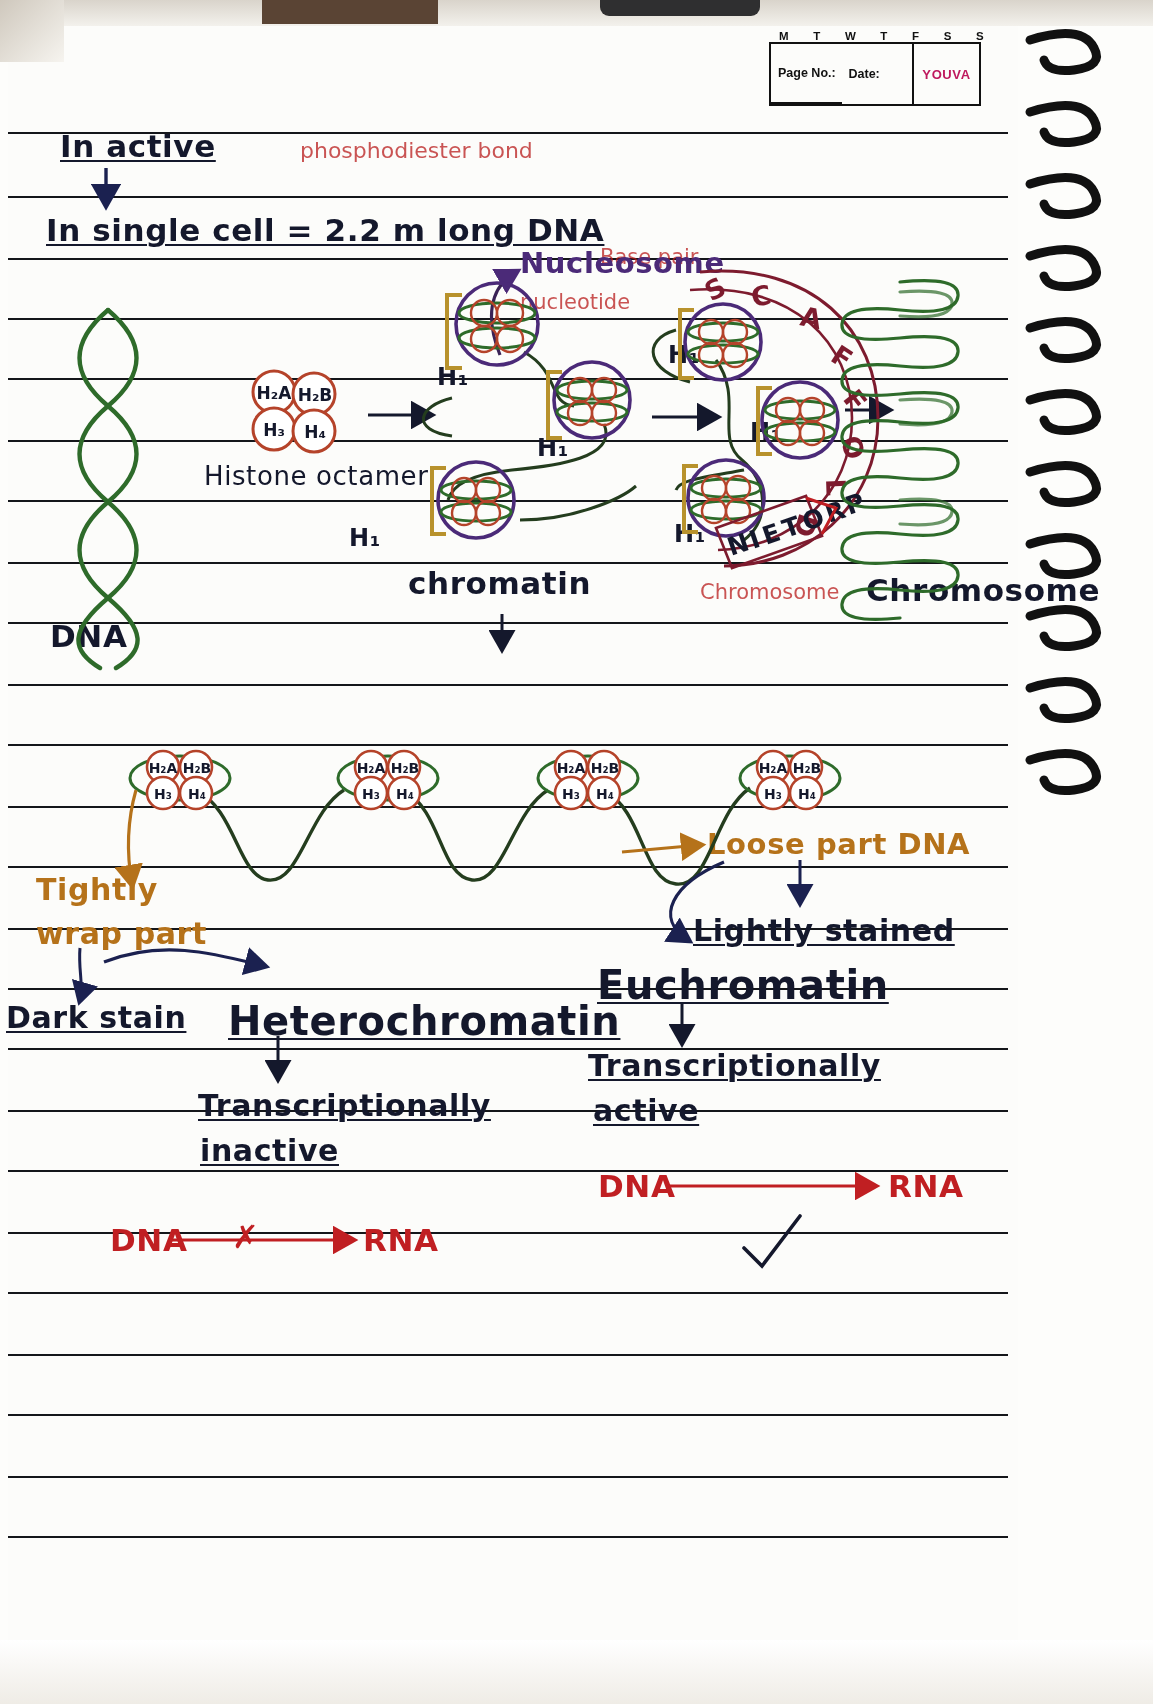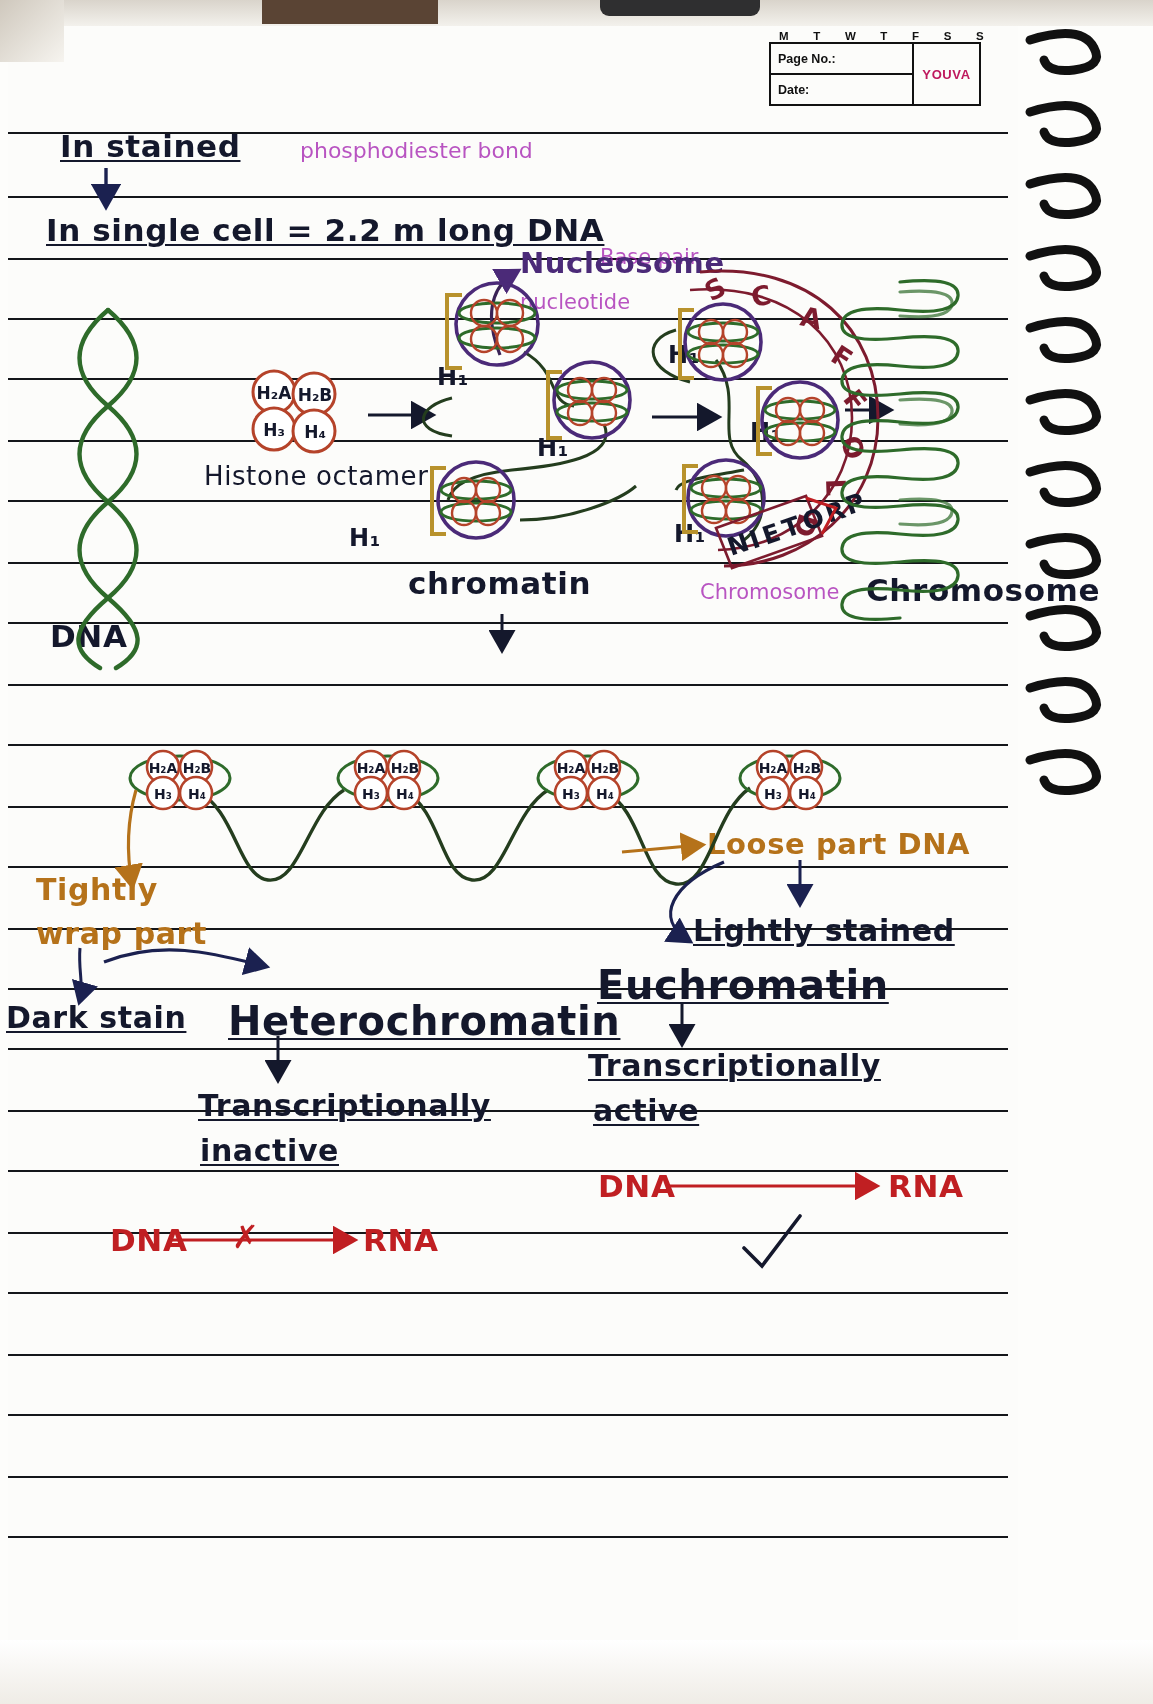--- a/index.html
+++ b/index.html
@@ -26,21 +26,21 @@
   
   #botshadow{position:absolute;left:0;top:1640px;width:1153px;height:64px;
              background:linear-gradient(#ffffff,#efece6);}
   #stampdays{position:absolute;left:779px;top:30px;width:205px;
              display:flex;justify-content:space-between;
              font:700 11.5px/13px "Liberation Sans",sans-serif;
              color:#111;letter-spacing:.3px;}
   #stampbox{position:absolute;left:769px;top:42px;width:212px;height:64px;
             border:2.5px solid #111;box-sizing:border-box;display:flex;}
   #stampleft{flex:0 0 141px;border-right:2.5px solid #111;
-             display:flex;flex-direction:column;}
+             display:flex;flex-direction:row;}
   .stamprow{flex:1;display:flex;align-items:center;padding-left:7px;
             font:700 12.5px/14px "Liberation Sans",sans-serif;color:#111;}
   .stamprow.top{border-bottom:2.5px solid #111;}
   #stampright{flex:1;display:flex;align-items:center;justify-content:center;
               font:700 13px/15px "Liberation Sans",sans-serif;color:#be185d;
               letter-spacing:.6px;}
 
   
   .hw{position:absolute;white-space:pre;
       font-family:"DejaVu Sans",sans-serif;
@@ -49,21 +49,21 @@
   .ink-purple{color:#4b2a78;}
   .ink-orange{color:#b5721a;}
   .ink-red{color:#c01f22;}
   .u{text-decoration:underline;text-underline-offset:3px;
      text-decoration-thickness:1.5px;}
 
   svg.ov{position:absolute;left:0;top:0;width:1153px;height:1704px;
          pointer-events:none;overflow:visible;}
 
   
-  .ghost{position:absolute;white-space:pre;color:#a21caf;
+  .ghost{position:absolute;white-space:pre;color:#b91c1c;
          font-family:"DejaVu Sans",sans-serif;opacity:.75;}
 </style>
 </head>
 <body>
 
 <div id="page">
 
   <div id="paper"></div>
   <div id="topedge"></div>
   <div id="topblock"></div>
@@ -110,21 +110,21 @@
     <span>S</span>
   </div>
   <div id="stampbox">
     <div id="stampleft">
       <div class="stamprow top">Page No.:</div>
       <div class="stamprow">Date:</div>
     </div>
     <div id="stampright">YOUVA</div>
   </div>
 
-  <div class="hw ink-dark u" style="left:60px;top:128px;font-size:31px;font-weight:600;">In stained</div>
+  <div class="hw ink-dark u" style="left:60px;top:128px;font-size:31px;font-weight:600;">In active</div>
 
   <div class="hw ink-dark u" style="left:46px;top:212px;font-size:31px;font-weight:600;">In single cell = 2.2 m long DNA</div>
 
   <div class="hw ink-purple" style="left:520px;top:246px;font-size:29px;font-weight:600;">Nucleosome</div>
 
   <div class="hw ink-dark" style="left:204px;top:461px;font-size:26px;font-weight:500;">Histone octamer</div>
 
   <div class="hw ink-dark" style="left:408px;top:565px;font-size:31px;font-weight:600;">chromatin</div>
 
   <div class="hw ink-dark" style="left:866px;top:572px;font-size:31px;font-weight:600;">Chromosome</div>

